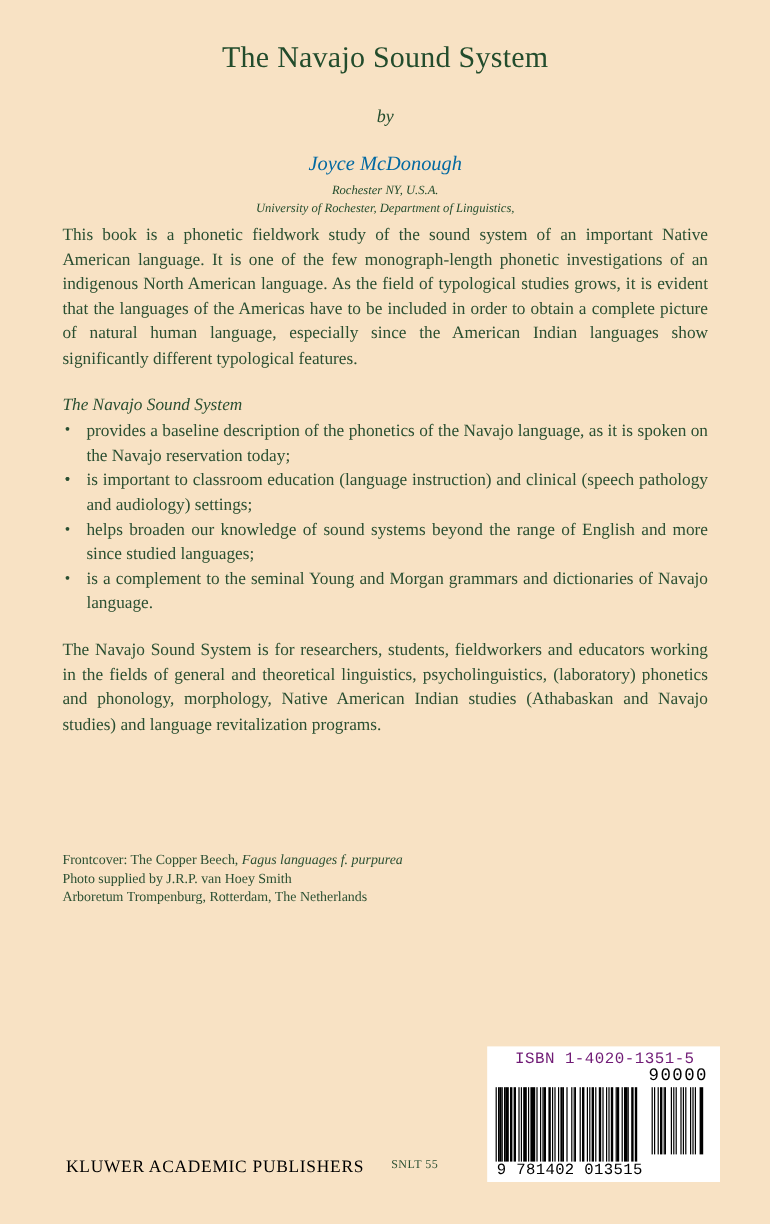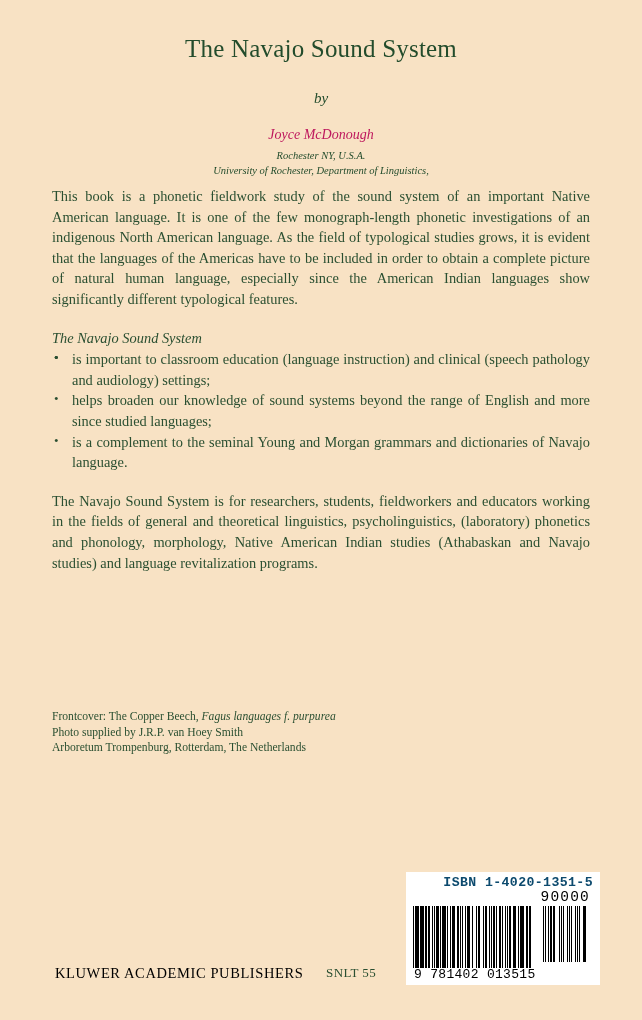--- a/index.html
+++ b/index.html
@@ -38,22 +38,22 @@
   }
   .by-line {
     margin-top: 26px;
     font-style: italic;
     font-size: 15px;
     color: #234c2c;
   }
   .author-name {
     margin-top: 20px;
     font-style: italic;
-    font-size: 14px;
-    color: #be185d;
+    font-size: 17px;
+    color: #0369a1;
   }
   .affiliation {
     margin-top: 5px;
     font-style: italic;
     font-size: 10.5px;
     line-height: 15px;
     color: #234c2c;
   }
 
   
@@ -119,46 +119,45 @@
     left: 55px;
     top: 965px;
     font-size: 14.5px;
     letter-spacing: 0.6px;
     color: #000000;
   }
   .series-code {
     position: absolute;
     left: 326px;
     top: 965px;
-    font-size: 13px;
+    font-size: 10px;
     letter-spacing: 0.4px;
     color: #2a4f31;
   }
 
   
   .barcode-box {
     position: absolute;
     left: 406px;
     top: 872px;
     width: 194px;
     height: 113px;
     background: #ffffff;
     box-sizing: border-box;
     padding: 4px 7px 3px 7px;
   }
   .isbn-text {
     font-family: "Liberation Mono", monospace;
     font-size: 13.2px;
     line-height: 14px;
     letter-spacing: 0.4px;
-    color: #0c4a6e;
+    color: #701a75;
     white-space: nowrap;
-    text-align: right;
+    text-align: center;
     padding-left: 2px;
-    font-weight: bold;
   }
   .addon-text {
     font-family: "Liberation Mono", monospace;
     font-size: 14.5px;
     line-height: 15px;
     letter-spacing: 1.2px;
     color: #000;
     text-align: right;
     padding-right: 3px;
   }
@@ -214,20 +213,21 @@
 
   <div class="body-copy">
 
     <p class="para">This book is a phonetic fieldwork study of the sound system of an important Native American language. It is one of the few monograph-length phonetic investigations of an indigenous North American language. As the field of typological studies grows, it is evident that the languages of the Americas have to be included in order to obtain a complete picture of natural human language, especially since the American Indian languages show significantly different typological features.</p>
 
     <div class="list-heading">The Navajo Sound System</div>
 
     <ul class="features">
       <li>
         <span class="bullet">•</span>
+        <span>provides a baseline description of the phonetics of the Navajo language, as it is spoken on the Navajo reservation today;</span>
       </li>
       <li>
         <span class="bullet">•</span>
       </li>
       <li>
         <span class="bullet">•</span>
         <span>is important to classroom education (language instruction) and clinical (speech pathology and audiology) settings;</span>
       </li>
       <li>
         <span class="bullet">•</span>

